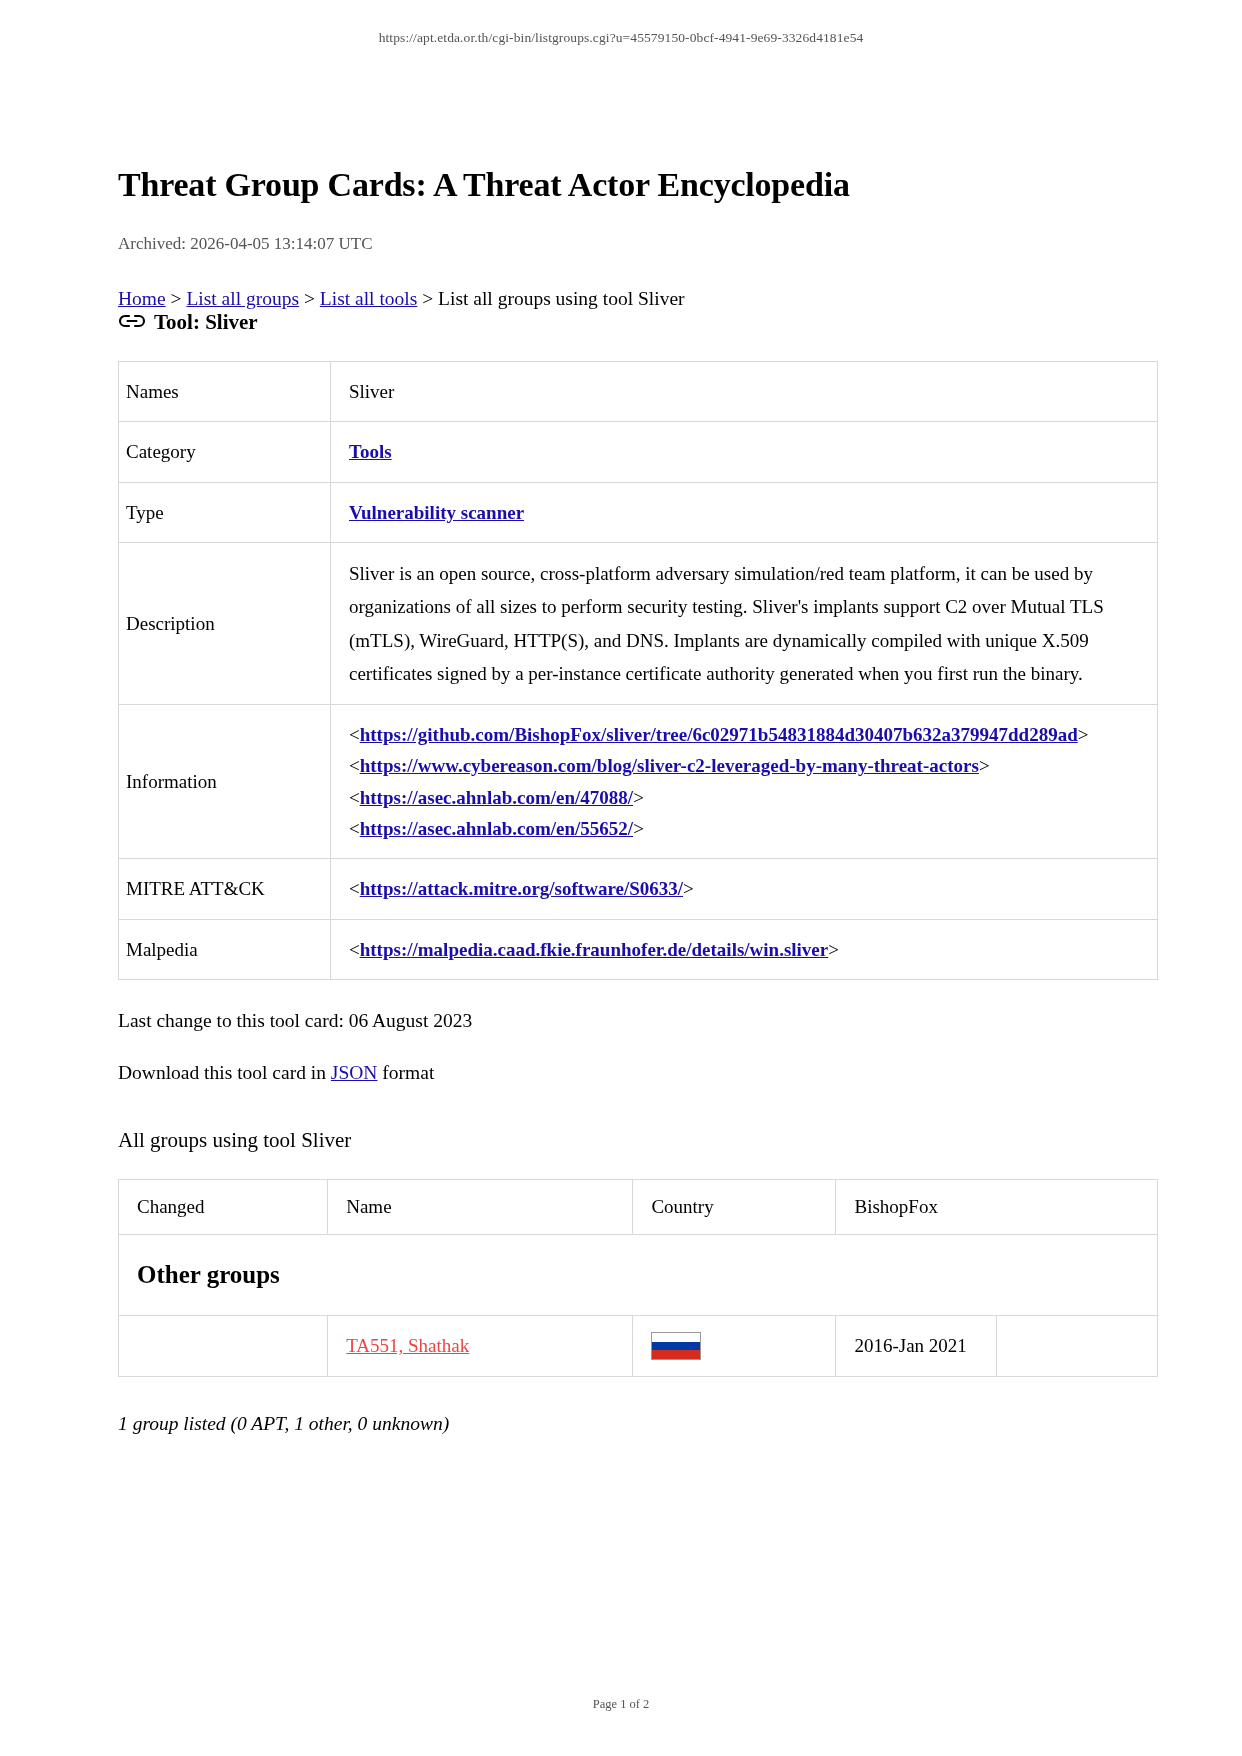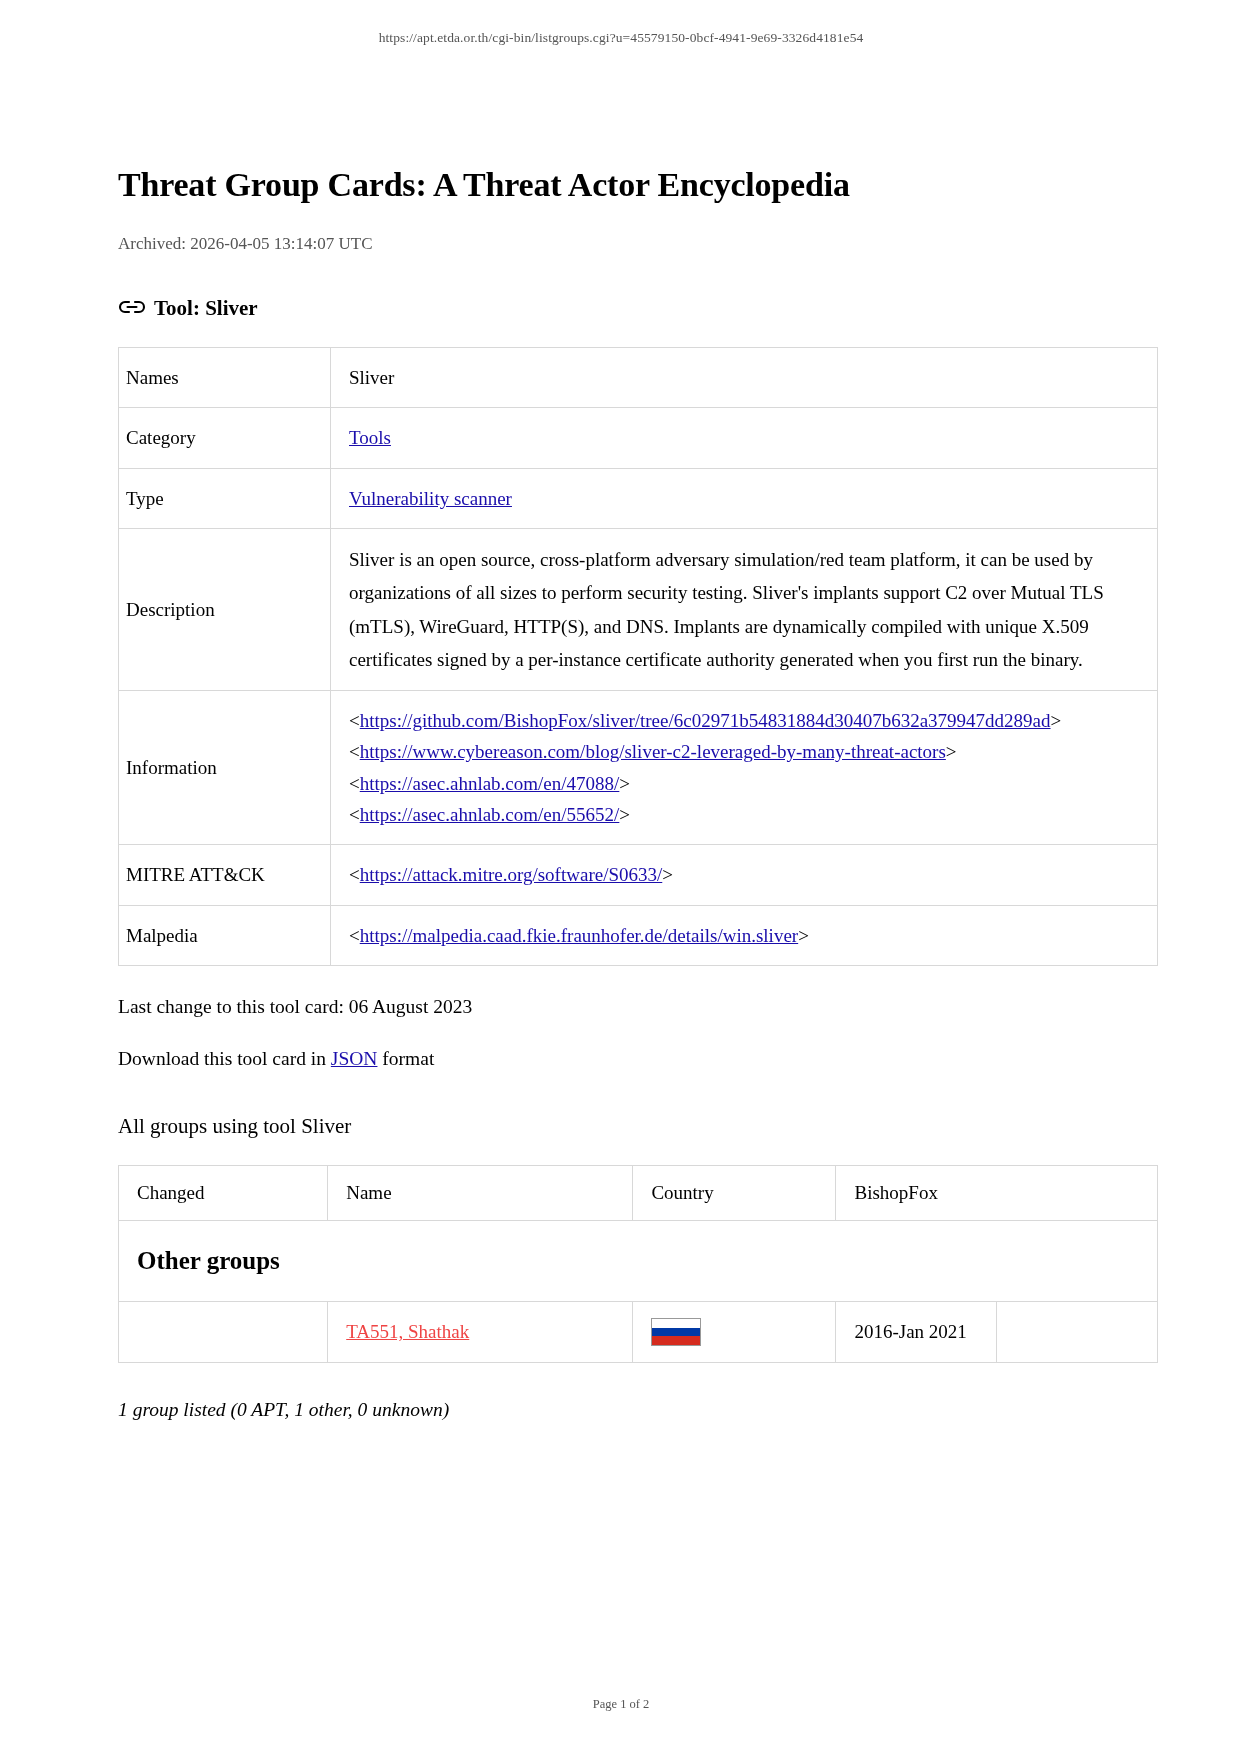--- a/index.html
+++ b/index.html
@@ -46,21 +46,20 @@
   .breadcrumb {
     font-size: 19.5px;
     margin-top: 34px;
     color: #000000;
   }
   .breadcrumb a {
     color: #1a0dab;
     text-decoration: underline;
   }
   .tool-heading {
-    margin-top: 42px;
     font-size: 21px;
     font-weight: bold;
     display: flex;
     align-items: center;
     gap: 8px;
   }
   .link-icon {
     display: inline-block;
     width: 28px;
     height: 22px;
@@ -84,20 +83,21 @@
     width: 186px;
     padding-left: 7px;
   }
   table.info-table td.desc-cell {
     line-height: 1.75;
   }
   a.ext {
     color: #1a0dab;
     text-decoration: underline;
     word-break: break-all;
+    font-weight: bold;
   }
   .info-line {
     white-space: nowrap;
   }
   .last-change, .download-line {
     font-size: 19.5px;
     margin-top: 30px;
   }
   .download-line a {
     color: #1a0dab;
@@ -175,20 +175,23 @@
 <div class="page">
 
   <div class="url-header">https://apt.etda.or.th/cgi-bin/listgroups.cgi?u=45579150-0bcf-4941-9e69-3326d4181e54</div>
 
   <div class="content">
 
     <h1 class="doc-title">Threat Group Cards: A Threat Actor Encyclopedia</h1>
 
     <div class="archived">Archived: 2026-04-05 13:14:07 UTC</div>
 
+    <div class="breadcrumb">
+      <a href="#">Home</a><span> &gt; </span><a href="#">List all groups</a><span> &gt; </span><a href="#">List all tools</a><span> &gt; </span><span>List all groups using tool Sliver</span>
+    </div>
 
     <div class="tool-heading">
       <span class="link-icon">
         <svg width="28" height="22" viewBox="0 0 28 22" xmlns="http://www.w3.org/2000/svg">
           <g fill="none" stroke="#000000" stroke-width="2.1" stroke-linecap="round">
             <path d="M11 6 H7 a5 5 0 0 0 0 10 h4"></path>
             <path d="M17 6 h4 a5 5 0 0 1 0 10 h-4"></path>
             <path d="M9.5 11 h9"></path>
           </g>
         </svg>

